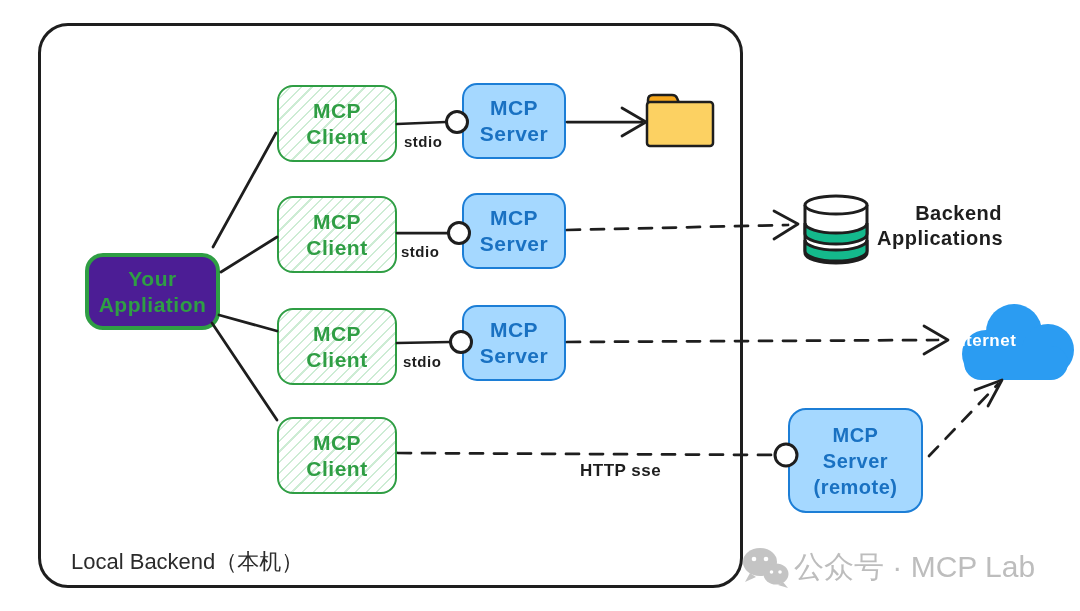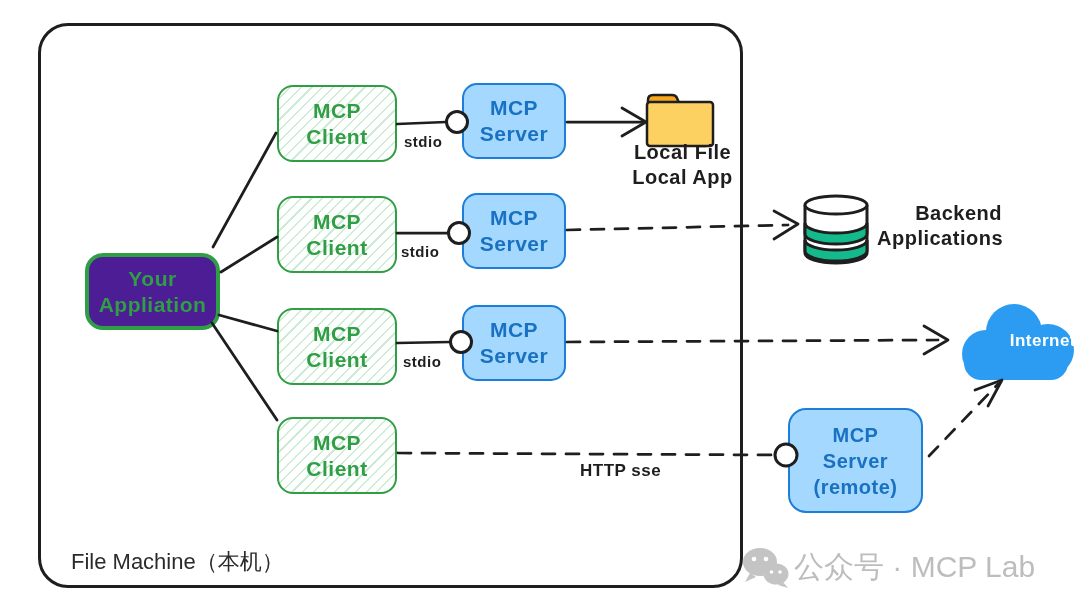--- a/index.html
+++ b/index.html
@@ -49,35 +49,35 @@
   .wires{position:absolute;left:0;top:0;width:1080px;height:611px;z-index:3;pointer-events:none}
   .wire{stroke:var(--ink);stroke-width:2.75;fill:none;stroke-linecap:round;stroke-linejoin:round}
   .wire.dashed{stroke-dasharray:13 11}
   .node-circle{fill:#fff;stroke:var(--ink);stroke-width:3}
 
   .folder-tab{fill:var(--folder-tab);stroke:var(--ink);stroke-width:2.5;stroke-linejoin:round}
   .folder-body{fill:var(--folder-body);stroke:var(--ink);stroke-width:2.5}
   .db-white{fill:#fff;stroke:var(--ink);stroke-width:3}
   .db-green{fill:var(--db-green);stroke:var(--ink);stroke-width:3}
   .cloud-part{fill:var(--cloud-blue)}
-  .internet-label{position:absolute;left:950px;top:331px;width:126px;text-align:right;
+  .internet-label{position:absolute;left:950px;top:331px;width:126px;text-align:left;
     color:#fff;font-size:17px;font-weight:700;z-index:3}
 
   .watermark{position:absolute;left:740px;top:546px;display:flex;align-items:center;
     gap:4px;z-index:4}
   .watermark-text{color:var(--watermark-gray);font-size:30px}
   .wechat{fill:#c4c4c4}
 </style>
 </head>
 <body>
 
 <div class="canvas">
 
   <div class="outer-box">
-    <span class="outer-label">File Machine（本机）</span>
+    <span class="outer-label">Local Backend（本机）</span>
   </div>
 
   <div class="node app hand">
     <span>Your</span>
     <span>Appliation</span>
   </div>
 
   <div class="node client hand" style="left:277px;top:85px">
     <span>MCP</span>
     <span>Client</span>
@@ -116,24 +116,20 @@
 
   <span class="edge-label hand" style="left:404px;top:133px">stdio</span>
   <span class="edge-label hand" style="left:401px;top:243px">stdio</span>
   <span class="edge-label hand" style="left:403px;top:353px">stdio</span>
   <span class="edge-label http-label hand" style="left:580px;top:461px">HTTP sse</span>
 
   <svg class="icon-abs" style="left:642px;top:90px" width="76" height="62" viewBox="0 0 76 62">
     <path class="folder-tab" d="M6 20 V10 q0-5 5-5 h19 q4 0 5 3 l4 10 Z"></path>
     <rect class="folder-body" x="5" y="12" width="66" height="44" rx="3"></rect>
   </svg>
-  <div class="caption hand" style="left:625px;top:140px;width:115px">
-    <div>Local File</div>
-    <div>Local App</div>
-  </div>
 
   <svg class="icon-abs" style="left:801px;top:193px" width="72" height="74" viewBox="0 0 72 74">
     <path class="db-white" d="M4 12 L4 60 A31 10 0 0 0 66 60 L66 12"></path>
     <ellipse class="db-white" cx="35" cy="12" rx="31" ry="9"></ellipse>
     <path class="db-green" d="M4 30 A31 10 0 0 0 66 30 L66 41 A31 10 0 0 1 4 41 Z"></path>
     <path class="db-green" d="M4 47 A31 10 0 0 0 66 47 L66 58 A31 10 0 0 1 4 58 Z"></path>
   </svg>
   <div class="caption hand" style="left:877px;top:201px;width:125px;text-align:right">
     <div>Backend</div>
     <div>Applications</div>

